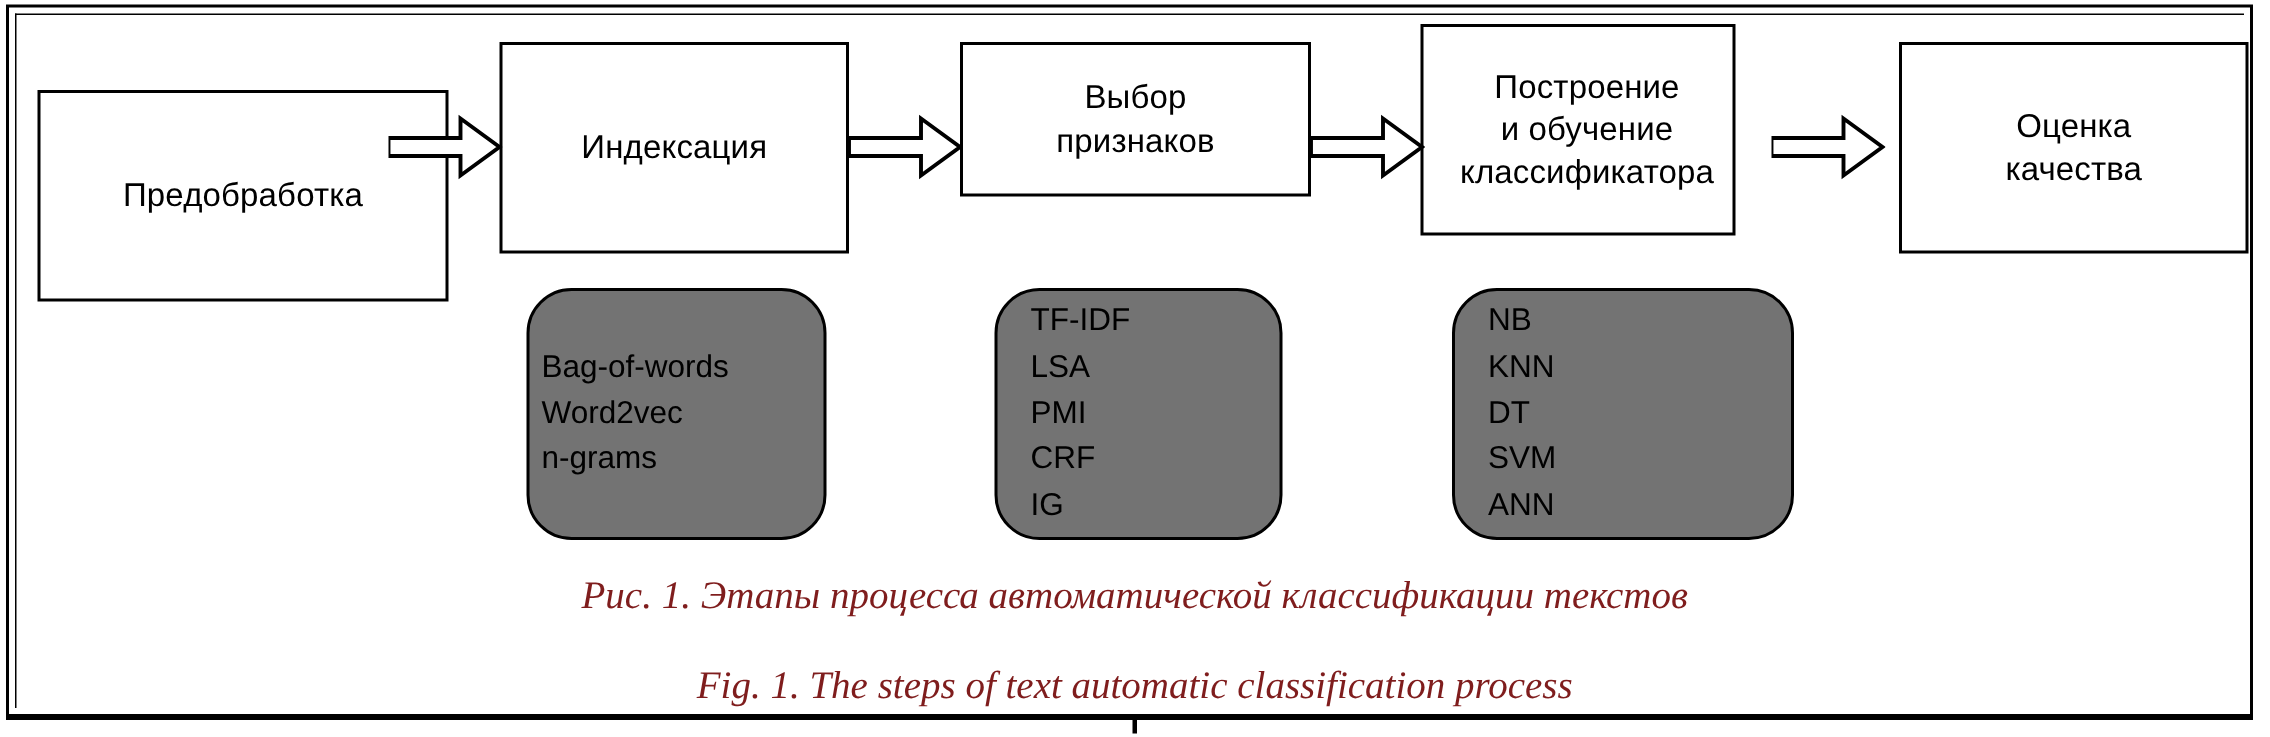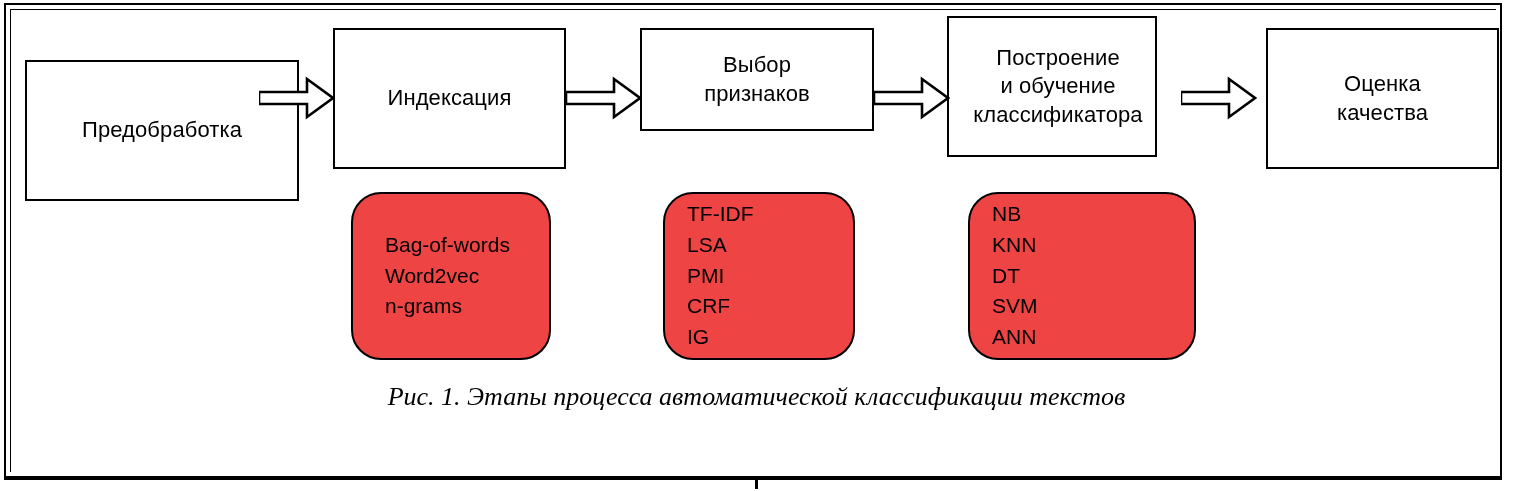--- a/index.html
+++ b/index.html
@@ -80,48 +80,48 @@
     white-space: pre-line;
     letter-spacing: 0.1px;
   }
 
   
   .detail-box {
     position: absolute;
     border: 2px solid #000000;
     border-radius: 30px;
     box-sizing: border-box;
-    background: #ef4444;
+    background: #737373;
     display: flex;
     align-items: center;
   }
   .detail-list {
     padding-left: 22px;
     font-size: 21px;
     line-height: 1.47;
     white-space: pre-line;
   }
   .detail-box.centered .detail-list {
-    padding-left: 32px;
+    padding-left: 8px;
   }
 
   
   .arrow {
     position: absolute;
   }
   .arrow svg { display: block; }
 
   
   .caption {
     position: absolute;
     width: 100%;
     text-align: center;
     font-family: "Liberation Serif", serif;
     font-style: italic;
-    color: #000000;
+    color: #7f1d1d;
   }
   .caption-ru {
     top: 382px;
     left: 0;
     font-size: 26px;
   }
   .caption-en {
     top: 442px;
     left: 0;
     font-size: 26px;
@@ -199,17 +199,18 @@
 
   <div class="detail-box" style="left:968px; top:192px; width:228px; height:168px;">
     <div class="detail-list">NB
 KNN
 DT
 SVM
 ANN</div>
   </div>
 
   <div class="caption caption-ru">Рис. 1. Этапы процесса автоматической классификации текстов</div>
+  <div class="caption caption-en">Fig. 1. The steps of text automatic classification process</div>
 
   <div class="page-rule"></div>
   <div class="page-tick"></div>
 
 </div>
 
 </body></html>

